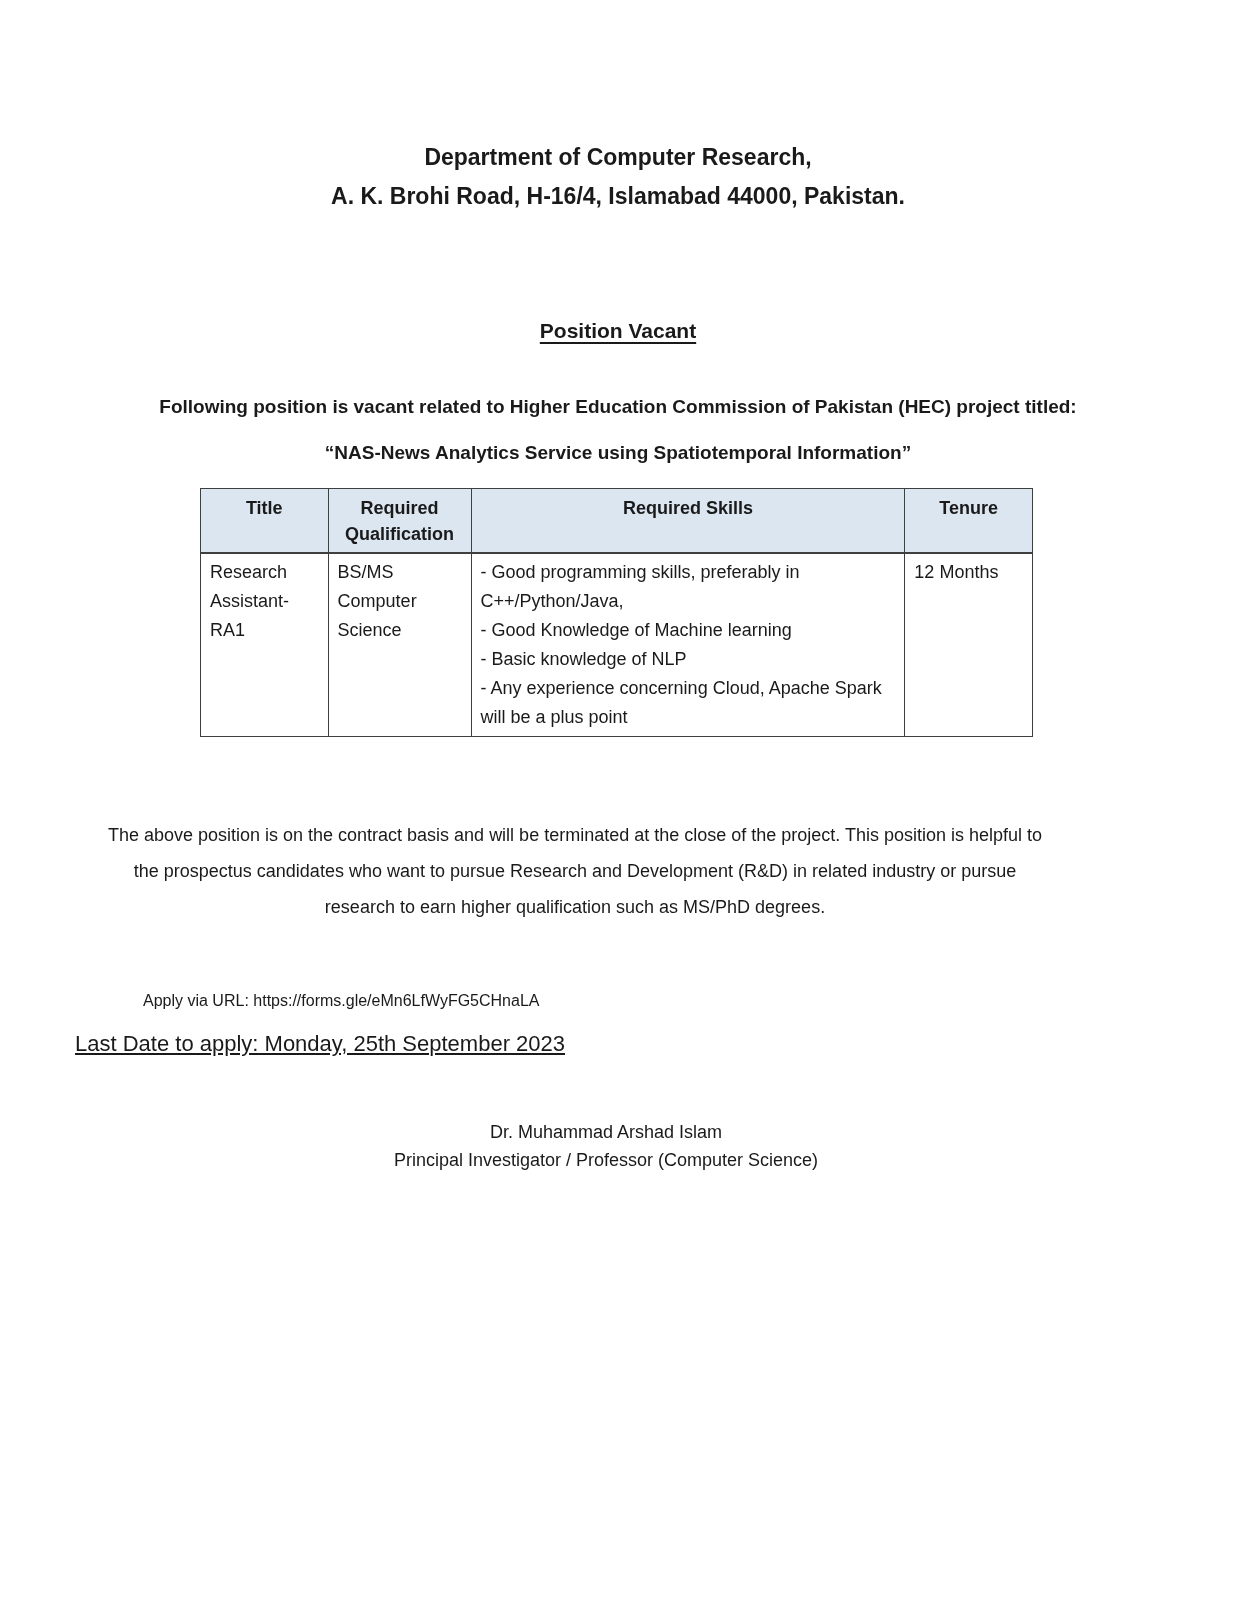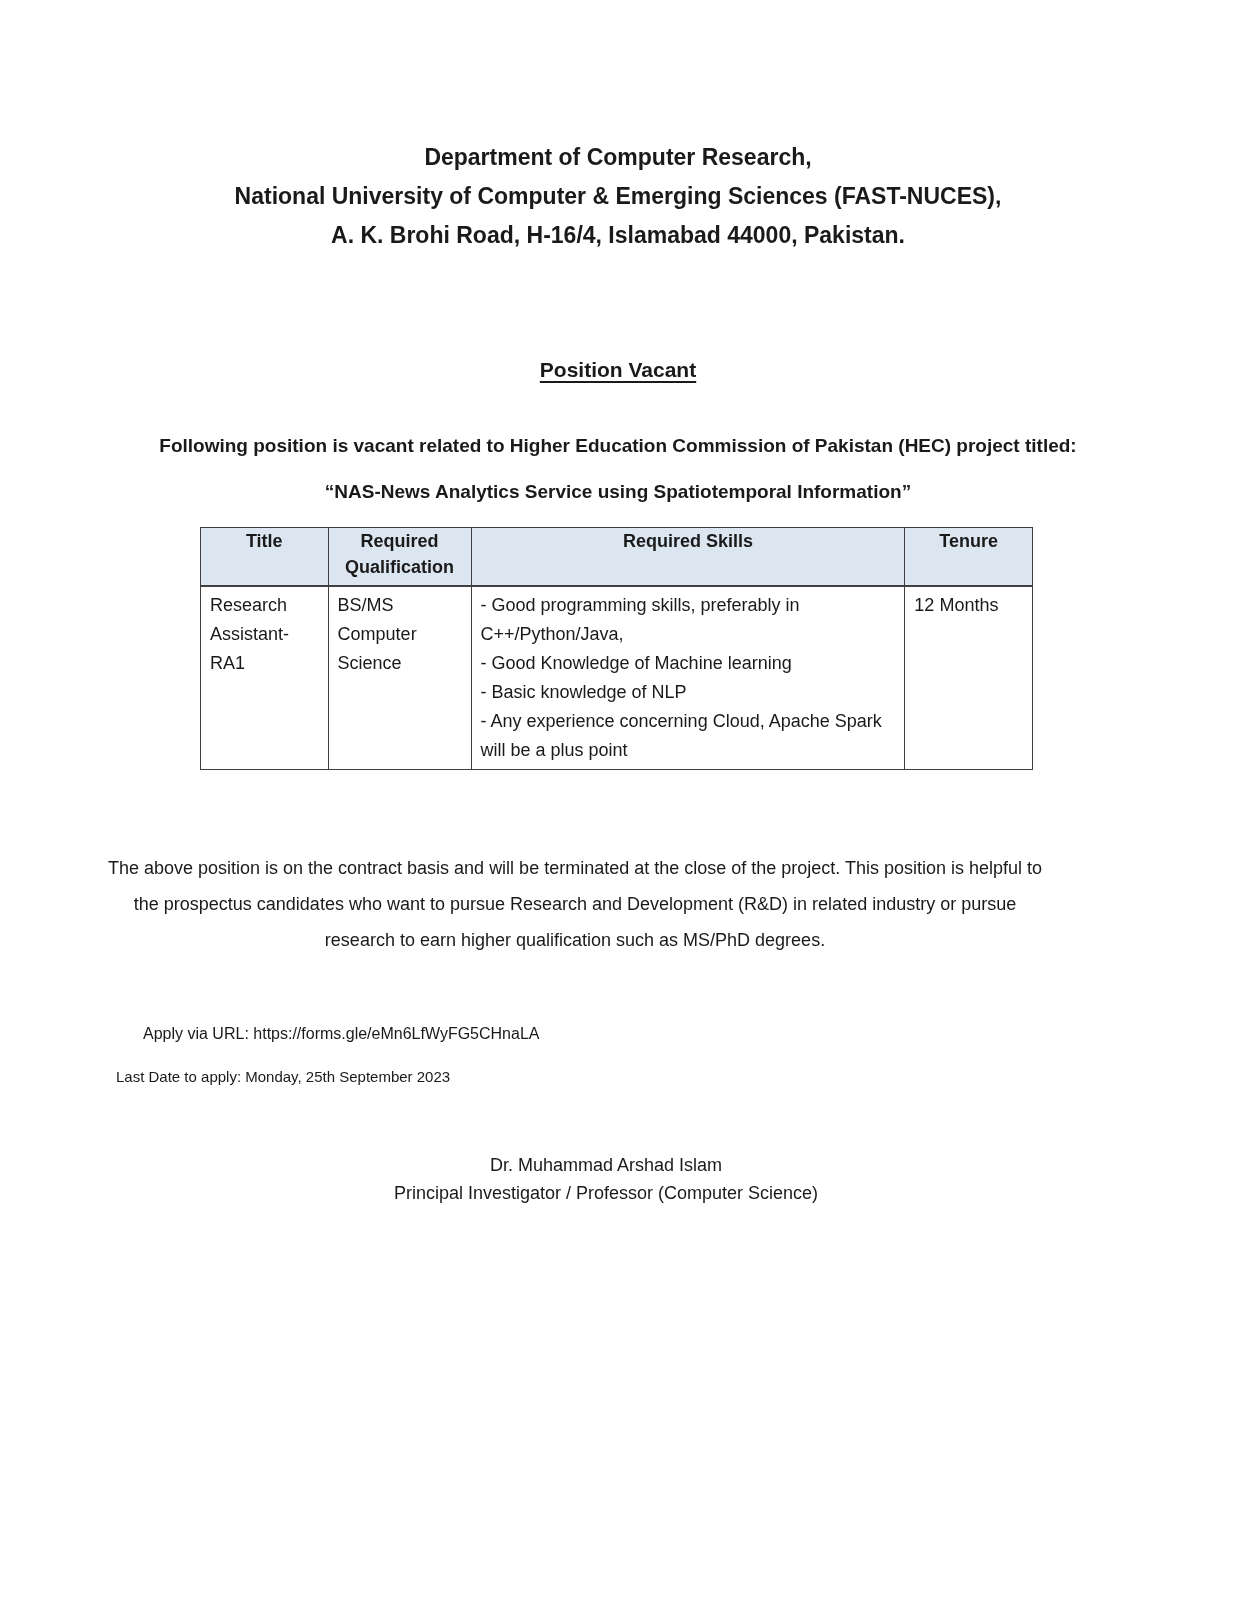--- a/index.html
+++ b/index.html
@@ -73,21 +73,21 @@
     line-height: 29px;
   }
   table.positions thead th {
     background: #dce6f1;
     font-weight: bold;
     text-align: center;
     height: 53px;
     border-bottom: 2px solid #3f3f3f;
     line-height: 26px;
     vertical-align: top;
-    padding-top: 0;
+    padding-top: 6px;
   }
   table.positions tbody td {
     height: 158px;
     background: #ffffff;
     margin-top: 17px;
   }
   .col-title   { width: 125px; }
   .col-qual    { width: 140px; }
   .col-skills  { width: 425px; }
   .col-tenure  { width: 125px; }
@@ -102,42 +102,42 @@
     text-align: center;
   }
 
   
   .apply-line {
     margin: 64px 0 0 143px;
     font-size: 16px;
     line-height: 24px;
   }
   .deadline-line {
-    margin: 19px 0 0 116px;
-    font-size: 15px;
+    margin: 19px 0 0 75px;
+    font-size: 22px;
     line-height: 24px;
+    text-decoration: underline;
   }
 
   
   .signature {
     margin-top: 62px;
     text-align: center;
     transform: translateX(-12px);
     font-size: 18px;
     line-height: 28px;
   }
 </style>
 </head>
 <body>
 
 <div class="page">
 
   <div class="letterhead">
     <div>Department of Computer Research,</div>
-    <div>National University of Computer &amp; Emerging Sciences (FAST-NUCES),</div>
     <div>A. K. Brohi Road, H-16/4, Islamabad 44000, Pakistan.</div>
   </div>
 
   <div class="section-title">
     <span>Position Vacant</span>
   </div>
 
   <div class="intro">
     <p>Following position is vacant related to Higher Education Commission of Pakistan (HEC) project titled:</p>
     <p>“NAS-News Analytics Service using Spatiotemporal Information”</p>

